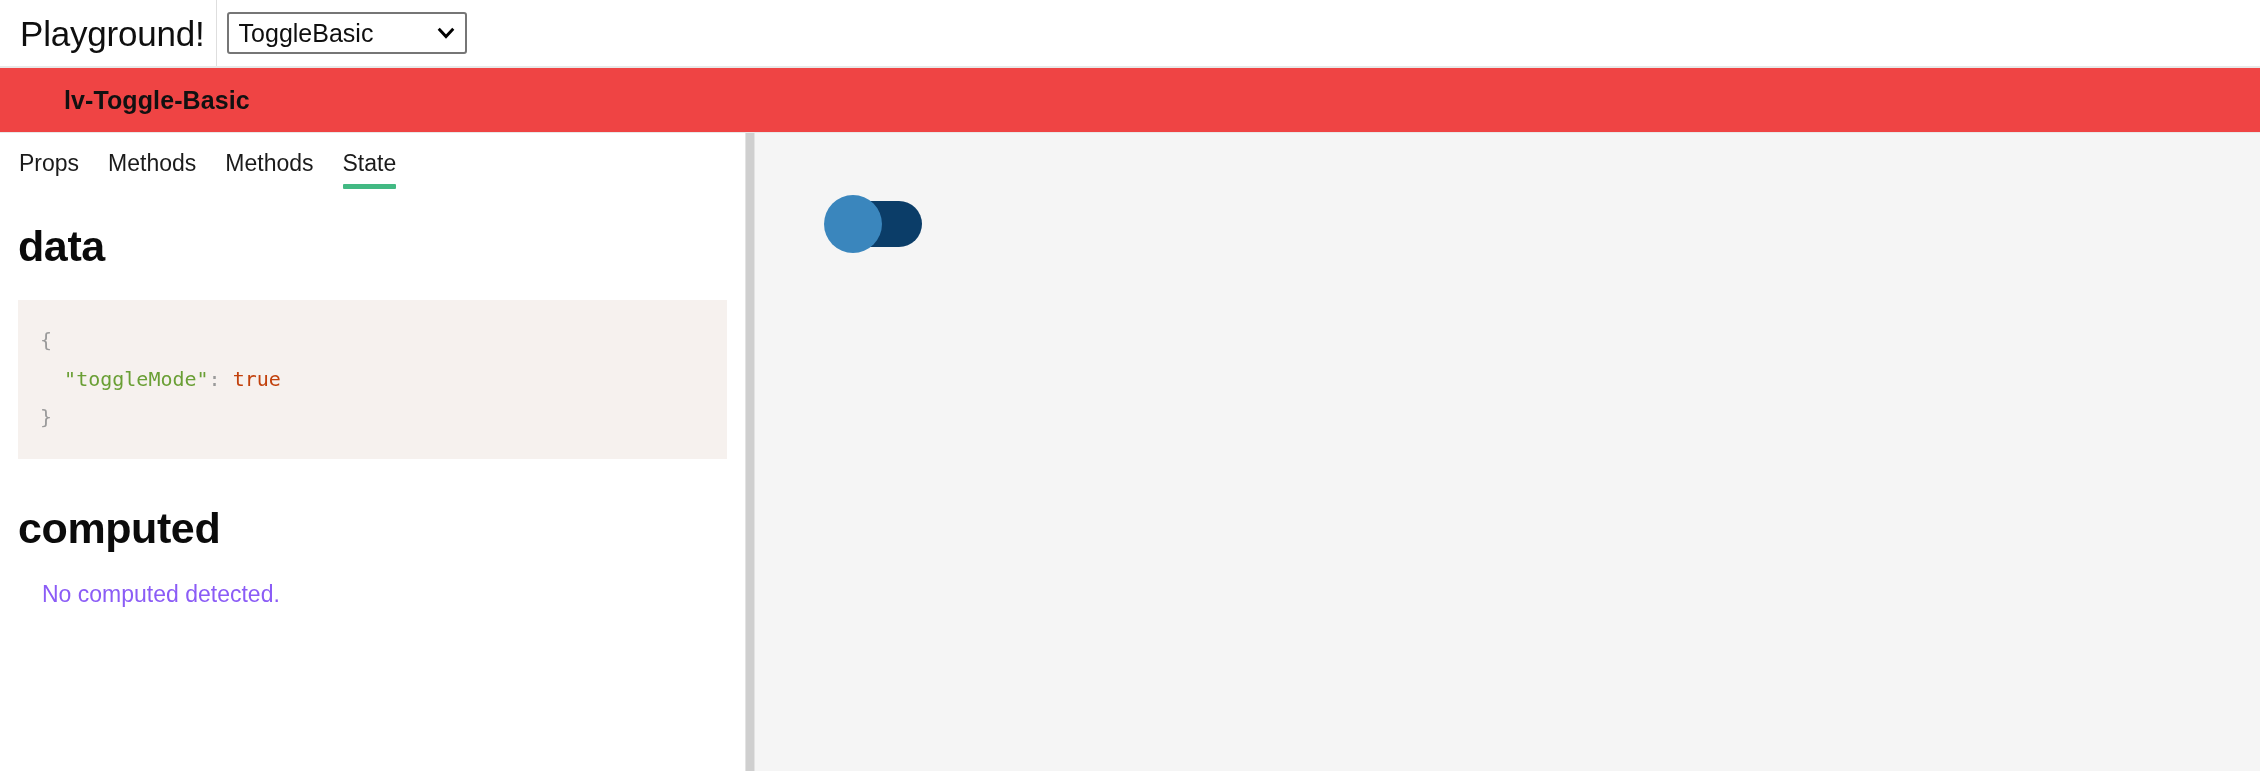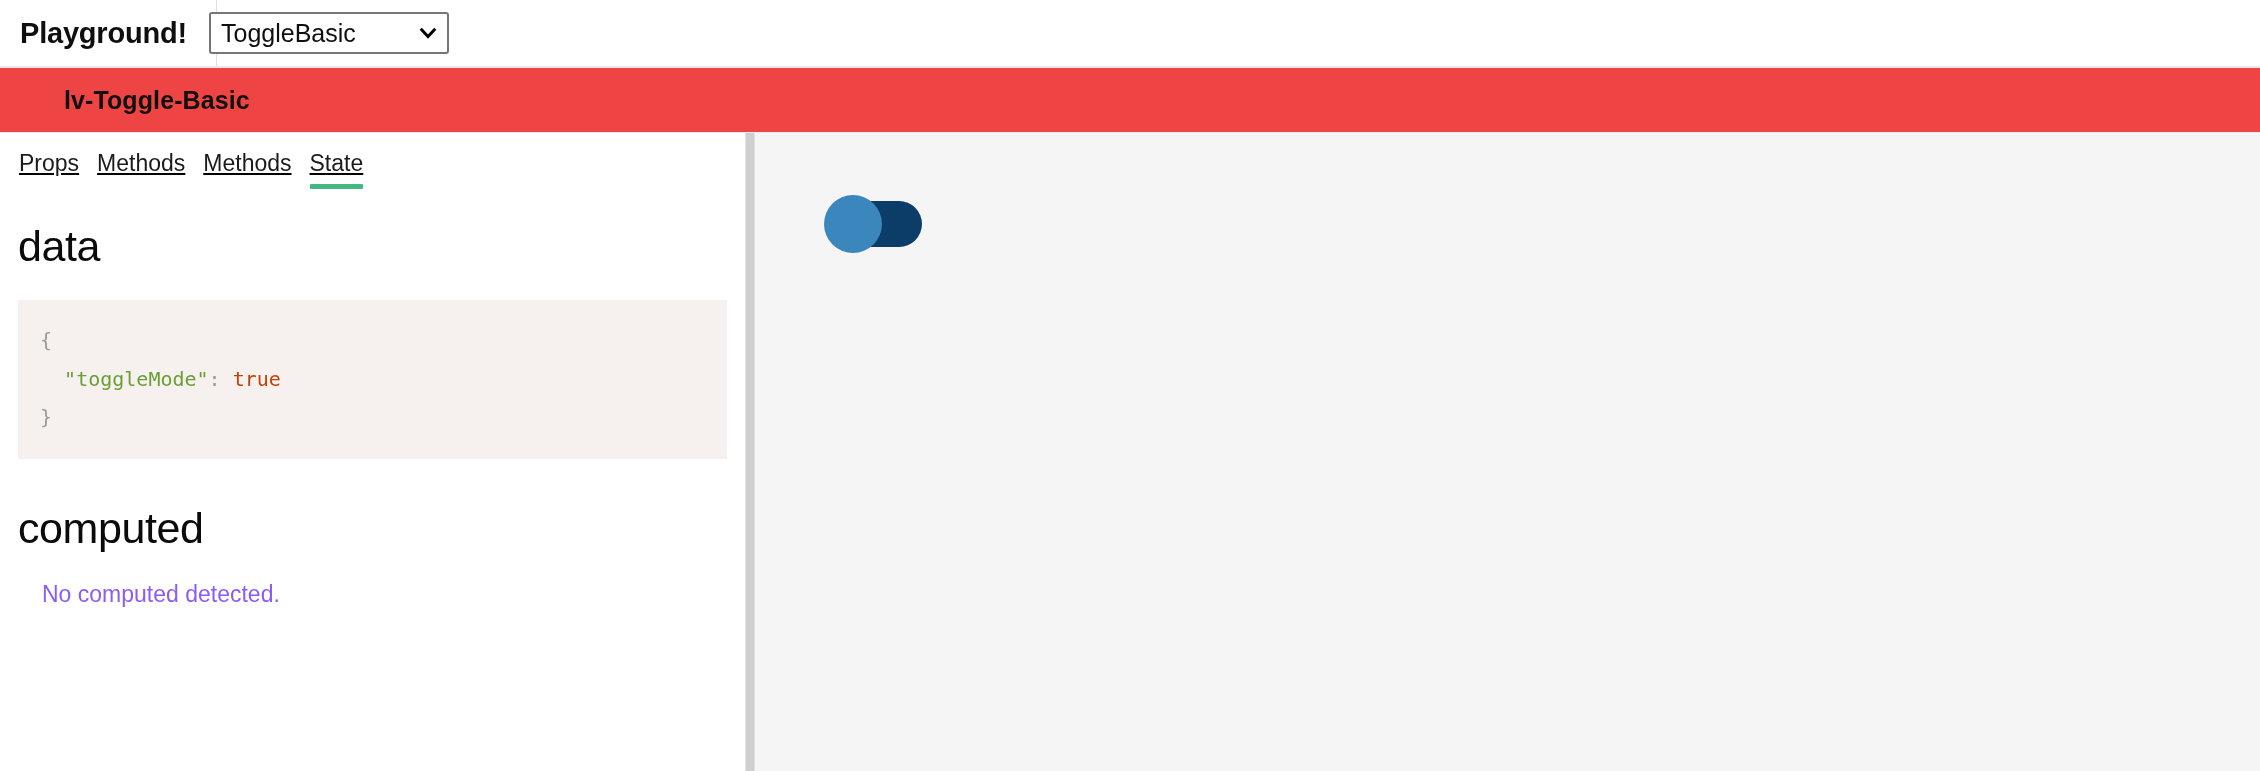--- a/index.html
+++ b/index.html
@@ -28,22 +28,22 @@
   .topbar {
     position: relative;
     height: 68px;
     flex: 0 0 68px;
     display: flex;
     align-items: center;
     background: #ffffff;
     border-bottom: 2px solid #e8e8e8;
   }
   .topbar-title {
-    font-size: 29px;
-    font-weight: 700;
+    font-size: 35px;
+    font-weight: 400;
     color: #0f0f0f;
     letter-spacing: -0.2px;
     margin-left: 20px;
     line-height: 1;
     white-space: nowrap;
   }
   .topbar-sep {
     position: absolute;
     left: 216px;
     top: 0;
@@ -135,22 +135,21 @@
     overflow: hidden;
   }
 
   
   .tabs {
     display: flex;
     align-items: flex-end;
     padding: 0;
     margin: 0;
     height: 56px;
-    gap: 0;
-    text-decoration: underline;
+    gap: 11px;
   }
   .tab {
     position: relative;
     padding: 16px 0 12px 0;
     margin-left: 18px;
     font-size: 23px;
     color: #1b1b1b;
     font-weight: 400;
     white-space: nowrap;
     cursor: pointer;
@@ -167,21 +166,21 @@
     right: 0;
     bottom: 0;
     height: 5px;
     background: #42b983;
     border-radius: 1px;
   }
 
   
   .section-heading {
     font-size: 43px;
-    font-weight: 400;
+    font-weight: 700;
     color: #0b0b0b;
     margin: 34px 0 0 18px;
     letter-spacing: -0.4px;
     line-height: 1.1;
   }
   .section-heading.computed {
     margin-top: 46px;
   }
 
   .empty-note {

